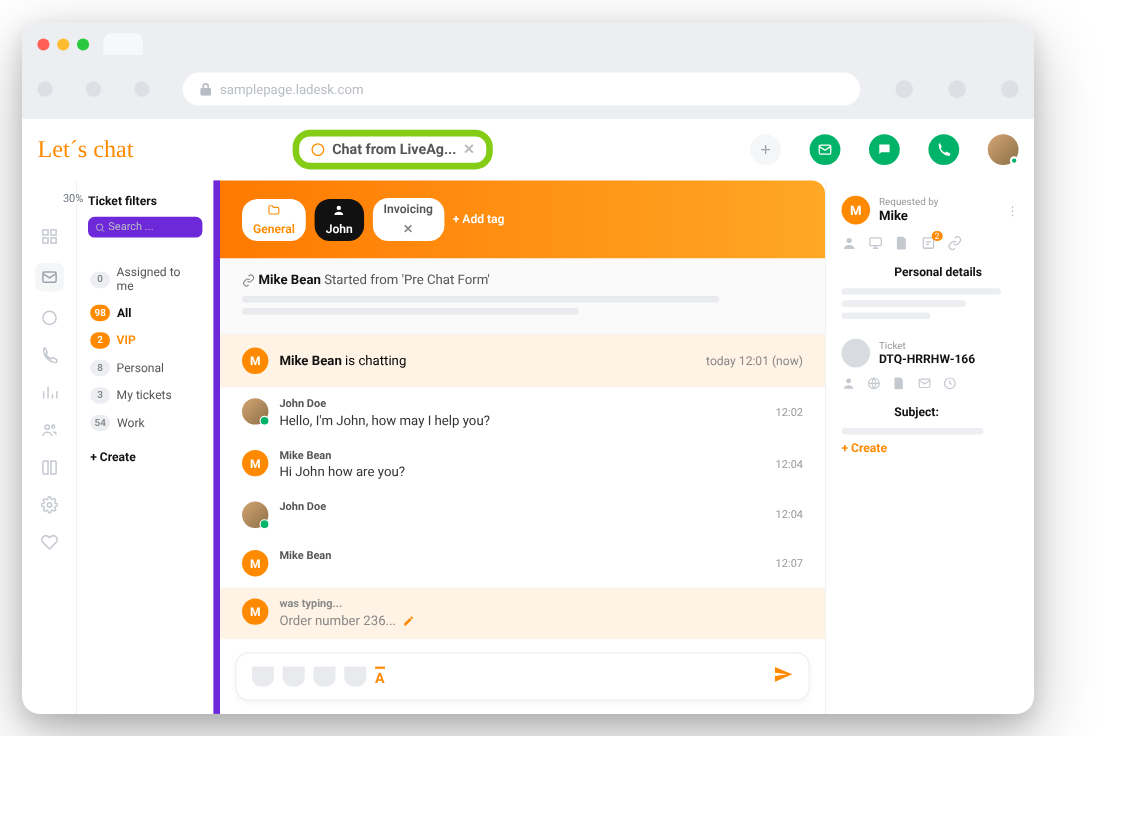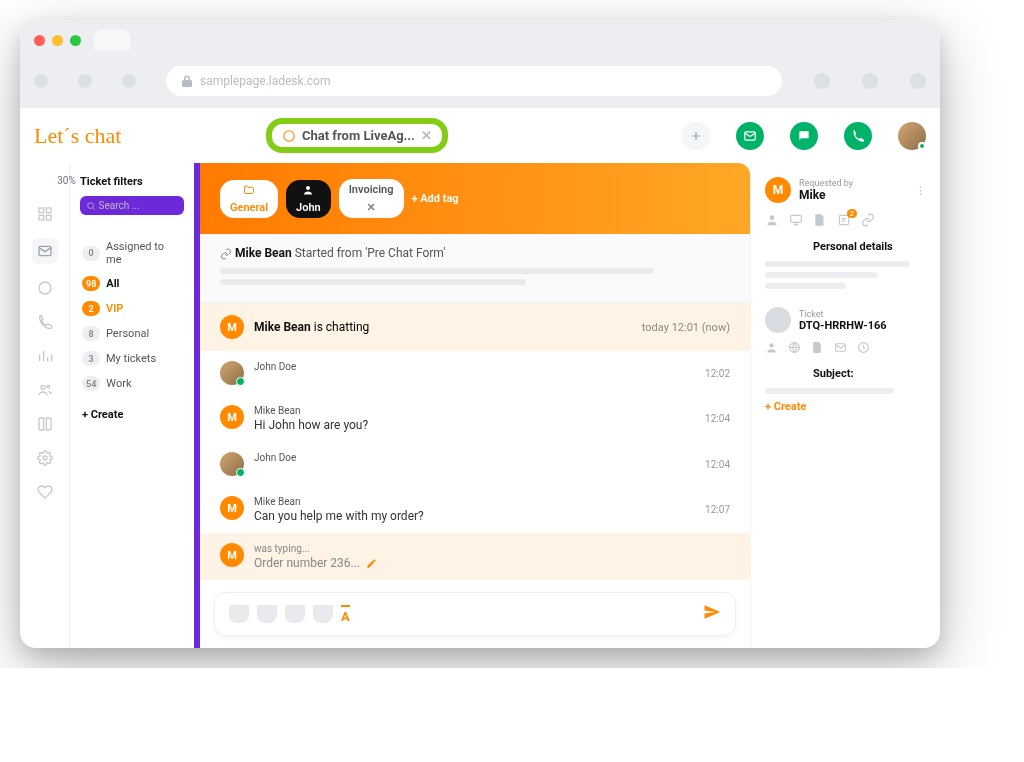--- a/index.html
+++ b/index.html
@@ -58,21 +58,21 @@
   .statusrow{background:#fff3e6;padding:12px 20px;display:flex;align-items:center;gap:10px;font-size:12px;}
   .statusrow .av{width:24px;height:24px;border-radius:50%;background:#ff8a00;color:#fff;display:flex;align-items:center;justify-content:center;font-size:11px;font-weight:700;}
   .statusrow .nm{font-weight:700;color:#111;}
   .statusrow .ts{margin-left:auto;color:#888;font-size:11px;}
   .msg{display:flex;gap:10px;padding:10px 20px;align-items:flex-start;}
   .msg .av{width:24px;height:24px;border-radius:50%;flex-shrink:0;}
   .msg .av.m{background:#ff8a00;color:#fff;display:flex;align-items:center;justify-content:center;font-size:11px;font-weight:700;}
   .msg .av.j{background:linear-gradient(135deg,#d4a574,#8b6f47);position:relative;}
   .msg .av.j::after{content:"";position:absolute;bottom:-1px;right:-1px;width:7px;height:7px;border-radius:50%;background:#00b368;border:1.5px solid #fff;}
   .msg .body{flex:1;}
-  .msg .nm{font-size:10px;font-weight:400;color:#555;margin-bottom:2px;}
+  .msg .nm{font-size:10px;font-weight:700;color:#555;margin-bottom:2px;}
   .msg .txt{font-size:12px;color:#333;}
   .msg .ts{font-size:10px;color:#999;align-self:center;}
   .typing{background:#fff3e6;}
   .typing .nm{color:#888;}
   .typing .txt{color:#888;display:flex;align-items:center;gap:6px;}
   .compose{margin:12px 14px;background:#fff;border:1px solid #eceef1;border-radius:12px;padding:10px 14px;display:flex;align-items:center;gap:8px;box-shadow:0 2px 6px rgba(0,0,0,0.04);}
   .cbtn{width:20px;height:18px;background:#e8eaed;border-radius:0 0 8px 8px;}
   .compose .fmt{color:#ff8a00;font-weight:700;font-size:13px;border-top:2px solid #ff8a00;padding-top:2px;}
   .send{margin-left:auto;color:#ff8a00;cursor:pointer;}
   .side{width:190px;padding:14px 14px;border-left:1px solid #f0f1f3;font-size:11px;}
@@ -290,20 +290,21 @@
         <div class="av">M</div>
         <div><span class="nm">Mike Bean</span> <span>is chatting</span></div>
         <div class="ts">today 12:01 (now)</div>
       </div>
 
       <div id="msgs">
           <div class="msg">
             <div class="av j"></div>
             <div class="body">
               <div class="nm">John Doe</div>
+              <div class="txt">Hello, I'm John, how may I help you?</div>
             </div>
             <div class="ts">12:02</div>
           </div>
           <div class="msg">
             <div class="av m">M</div>
             <div class="body">
               <div class="nm">Mike Bean</div>
               <div class="txt">Hi John how are you?</div>
             </div>
             <div class="ts">12:04</div>
@@ -312,21 +313,20 @@
             <div class="av j"></div>
             <div class="body">
               <div class="nm">John Doe</div>
             </div>
             <div class="ts">12:04</div>
           </div>
           <div class="msg">
             <div class="av m">M</div>
             <div class="body">
               <div class="nm">Mike Bean</div>
-              <div class="txt">Can you help me with my order?</div>
             </div>
             <div class="ts">12:07</div>
           </div>
         </div>
 
       <div class="msg typing">
         <div class="av m">M</div>
         <div class="body">
           <div class="nm">was typing...</div>
           <div class="txt">

